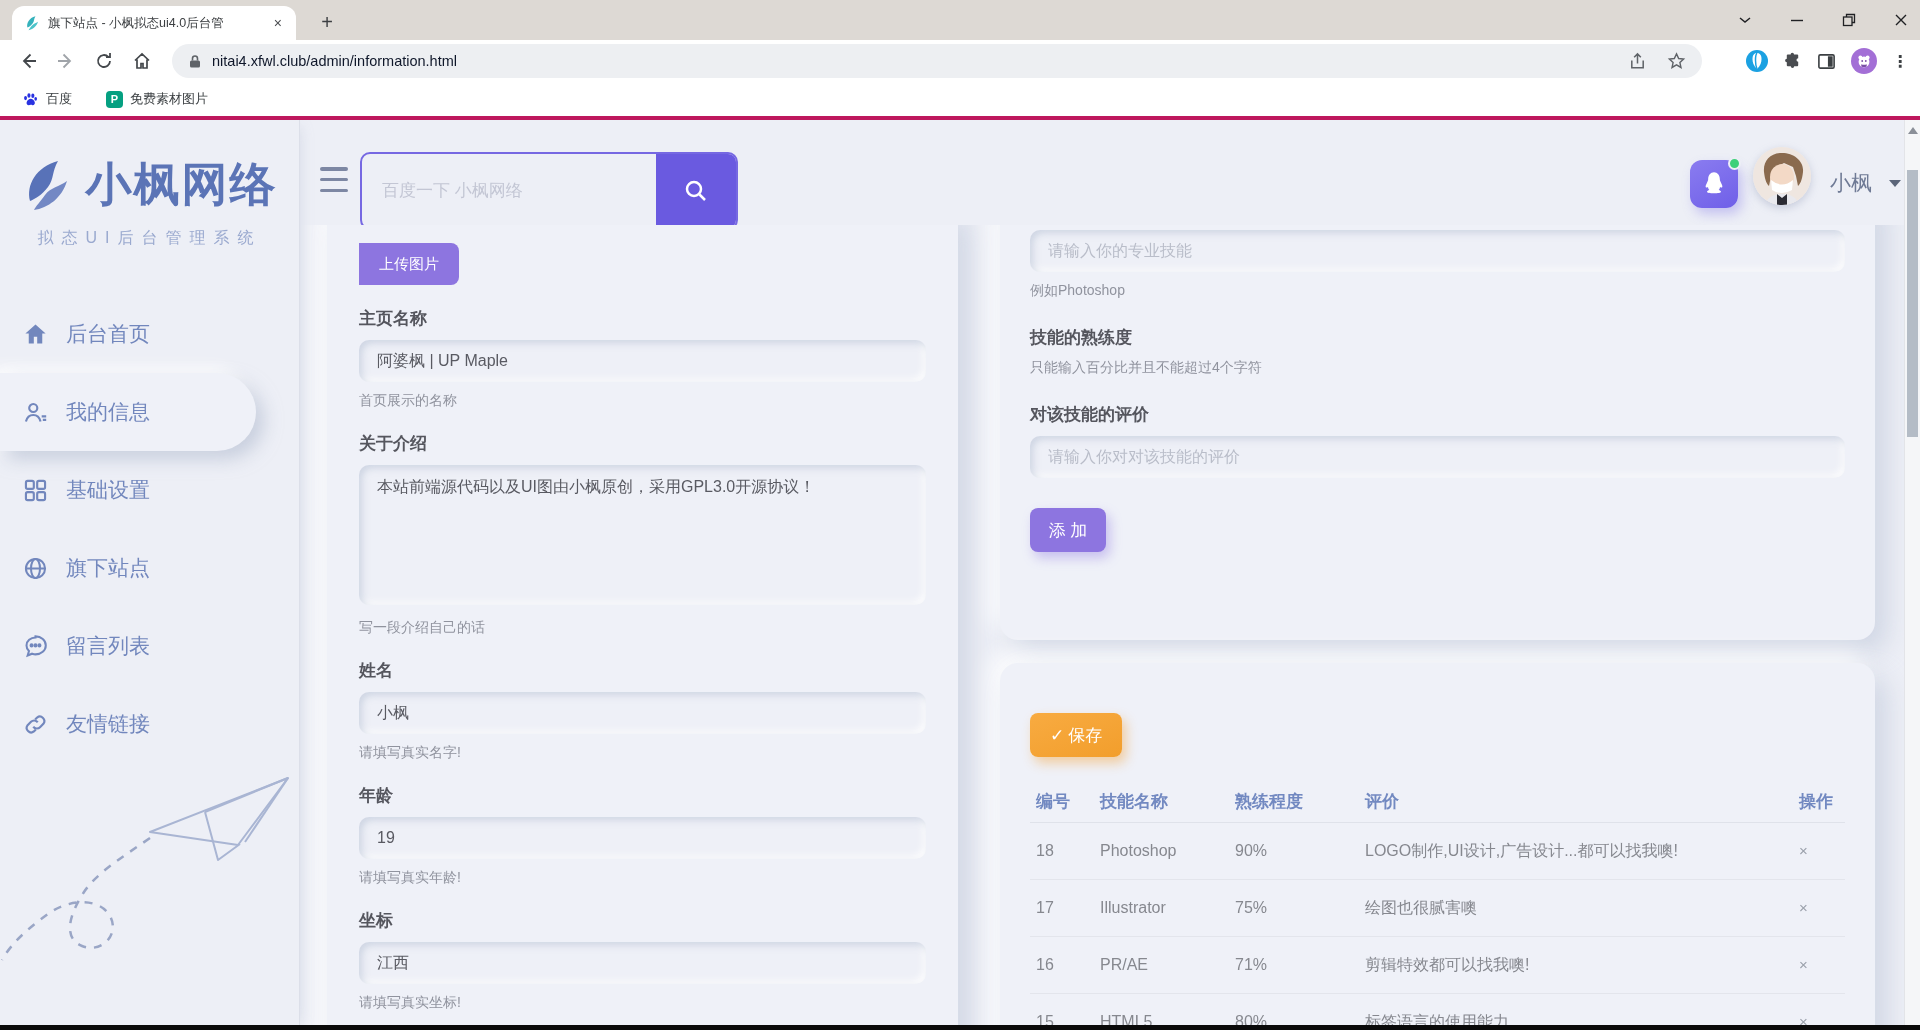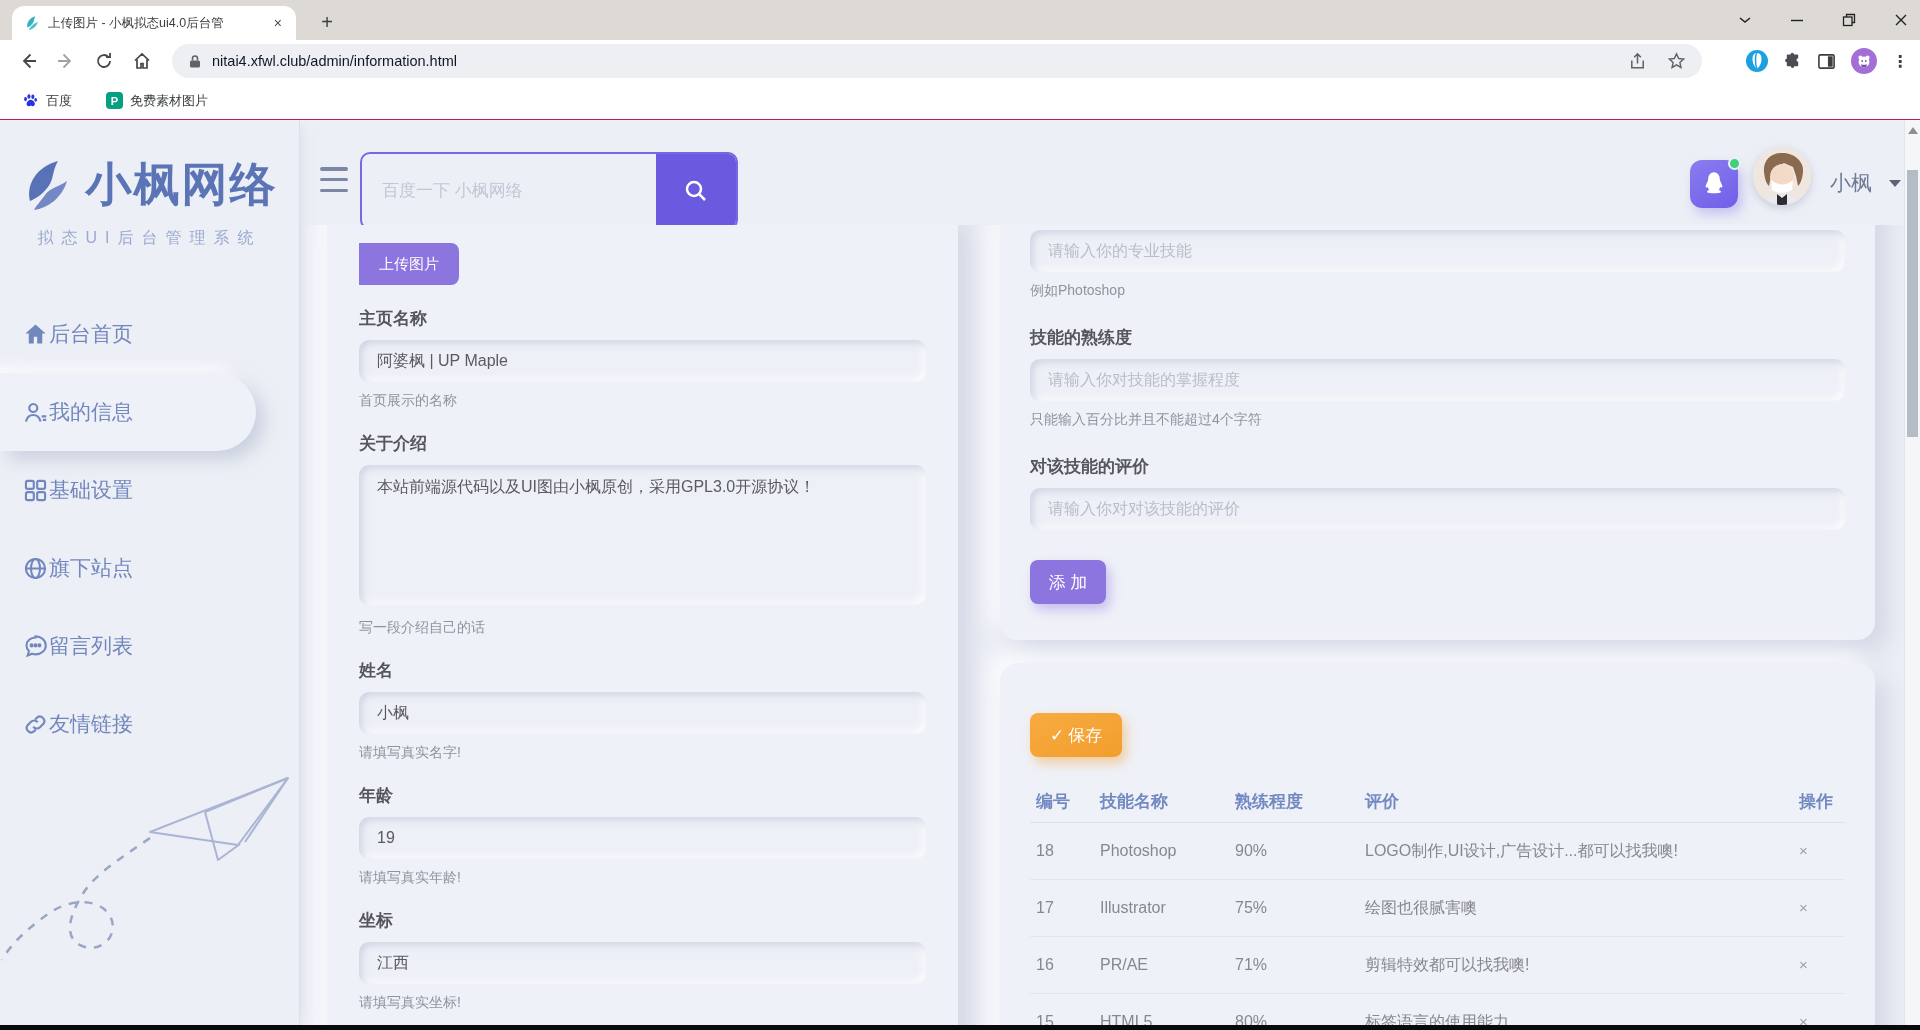--- a/index.html
+++ b/index.html
@@ -24,36 +24,36 @@
              border-radius:17px; display:flex; align-items:center; padding:0 16px; }
   .url { font-size:14.5px; color:#0f172a; margin-left:10px; flex:1; }
   .omni-actions { display:flex; gap:20px; align-items:center; }
   .bar-right { position:absolute; right:12px; top:0; height:42px; display:flex; align-items:center; gap:15px; }
   .ext-circle { width:22px; height:22px; border-radius:50%; background:#1ba1e2; position:relative; overflow:hidden; }
   .profile-circle { width:26px; height:26px; border-radius:50%; background:#a36fd6; display:flex;
                     align-items:center; justify-content:center; }
   .dots { font-size:16px; color:#3c4043; font-weight:bold; letter-spacing:0; }
 
   .bookmarksbar { position:absolute; top:82px; left:0; right:0; height:38px; background:#fff;
-                  display:flex; align-items:center; gap:34px; padding-left:22px; border-bottom:1px solid #be185d; }
+                  display:flex; align-items:center; gap:34px; padding-left:22px; border-bottom:4px solid #be185d; }
   .bm { display:flex; align-items:center; gap:7px; font-size:13px; color:#3c4043; }
   .bm-p { width:17px; height:17px; border-radius:4px; background:#05a081; color:#fff; font-size:11px;
           font-weight:bold; display:flex; align-items:center; justify-content:center; }
 
   
   .page { position:absolute; top:120px; left:0; right:0; bottom:0; background:#edeff6; overflow:hidden; }
 
   .sidebar { position:absolute; left:0; top:0; bottom:0; width:300px; background:#edeff6;
              border-right:1px solid #dcdfe9; box-shadow:6px 0 14px -8px rgba(150,160,190,.35); z-index:2; }
   .logo { padding-top:34px; text-align:center; }
   .logo-row { display:flex; align-items:center; justify-content:center; gap:16px; }
   .logo-title { font-size:46px; font-weight:bold; color:#5b74b6; letter-spacing:2px; }
   .logo-sub { margin-top:12px; font-size:16px; color:#9aa9cf; letter-spacing:8px; }
   .menu { position:absolute; top:175px; left:0; right:0; }
-  .menu-item { height:78px; display:flex; align-items:center; padding-left:22px; 
+  .menu-item { height:78px; display:flex; align-items:center; padding-left:22px; gap:17px;
                color:#7287bd; font-size:21px; cursor:pointer; }
   .menu-item.active { width:256px; border-radius:0 44px 44px 0; background:#eff1f8;
         box-shadow:8px 8px 18px rgba(169,181,203,.55), -6px -6px 14px rgba(255,255,255,.95); }
   .mi-icon { width:27px; height:27px; display:flex; }
   .plane-deco { position:absolute; left:0; bottom:0; width:300px; height:260px; pointer-events:none; }
 
   .main { position:absolute; left:300px; right:16px; top:0; bottom:0; }
   .hamburger { position:absolute; left:20px; top:47px; width:28px; height:25px;
                display:flex; flex-direction:column; justify-content:space-between; }
   .hamburger span { height:3.5px; background:#7d87a3; border-radius:2px; }
@@ -124,21 +124,21 @@
 <body>
 
 <div class="tabbar">
   <div class="tab">
     <span style="display:flex">
       <svg width="16" height="16" viewBox="0 0 48 56">
           <path d="M8 44C4 28 14 10 36 4 30 14 32 22 26 30 20 38 13 42 8 44z" fill="#35b2bc"></path>
           <path d="M12 53c14-2 28-12 33-29-8 6-16 6-22 14-5 7-9 11-11 15z" fill="#4cc3c9"></path>
         </svg>
     </span>
-    <span class="tab-title">上传图片 - 小枫拟态ui4.0后台管</span>
+    <span class="tab-title">旗下站点 - 小枫拟态ui4.0后台管</span>
     <span class="tab-close">×</span>
   </div>
   <div class="newtab">+</div>
   <div class="wincontrols">
     <span class="winbtn">
       <svg width="14" height="14" viewBox="0 0 14 14">
           <path d="M2 5l5 4 5-4" stroke="#202124" stroke-width="1.5" fill="none"></path>
         </svg>
       </span>
     <span class="winbtn">
@@ -364,21 +364,20 @@
         <div class="path-row">
           <button class="upload-btn">上传图片</button>
         </div>
         <div id="profile-fields"><div class="f-label">主页名称</div><input class="f-input" value="阿婆枫 | UP Maple" style=""><div class="f-helper">首页展示的名称</div><div class="f-label">关于介绍</div><textarea class="f-textarea" style="">本站前端源代码以及UI图由小枫原创，采用GPL3.0开源协议！</textarea><div class="f-helper">写一段介绍自己的话</div><div class="f-label">姓名</div><input class="f-input" value="小枫" style=""><div class="f-helper">请填写真实名字!</div><div class="f-label">年龄</div><input class="f-input" value="19" style=""><div class="f-helper">请填写真实年龄!</div><div class="f-label">坐标</div><input class="f-input" value="江西" style=""><div class="f-helper">请填写真实坐标!</div></div>
       </div>
 
       <div class="card card-skill">
         <input class="f-input" style="margin-top: 0px;" placeholder="请输入你的专业技能">
         <div class="f-helper">例如Photoshop</div>
         <div class="f-label" style="margin-top:26px">技能的熟练度</div>
-        <input class="f-input" placeholder="请输入你对技能的掌握程度" style="">
         <div class="f-helper">只能输入百分比并且不能超过4个字符</div>
         <div class="f-label" style="margin-top:26px">对该技能的评价</div>
         <input class="f-input" placeholder="请输入你对对该技能的评价" style="">
         <button class="add-btn">添 加</button>
       </div>
 
       <div class="card card-table">
         <button class="save-btn">
           <span>✓</span>
           <span>保存</span>

